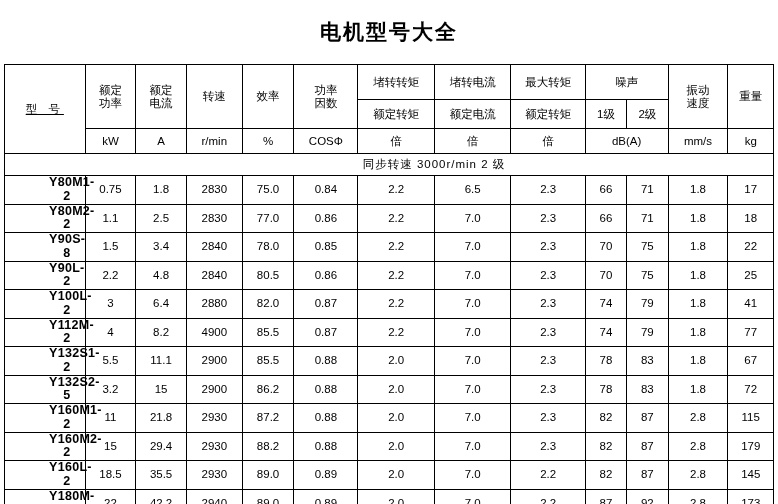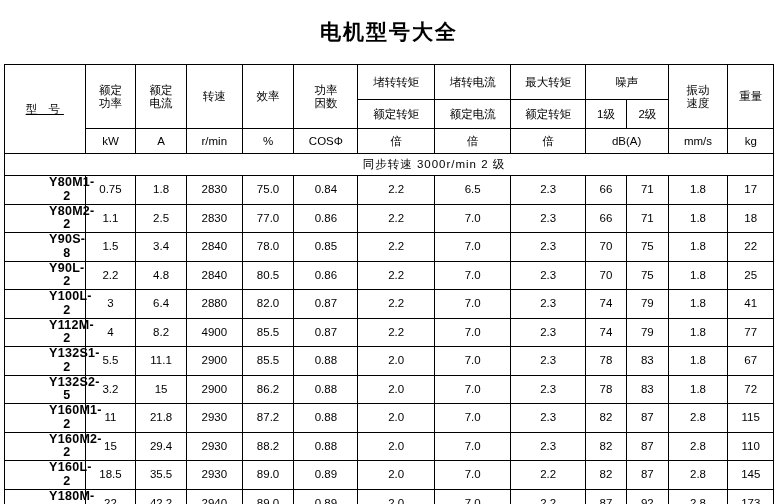--- a/index.html
+++ b/index.html
@@ -305,21 +305,21 @@
         <td>29.4</td>
         <td>2930</td>
         <td>88.2</td>
         <td>0.88</td>
         <td>2.0</td>
         <td>7.0</td>
         <td>2.3</td>
         <td>82</td>
         <td>87</td>
         <td>2.8</td>
-        <td>110</td>
+        <td>179</td>
       </tr>
       <tr class="data-row">
         <td class="model">Y160L-2</td>
         <td>18.5</td>
         <td>35.5</td>
         <td>2930</td>
         <td>89.0</td>
         <td>0.89</td>
         <td>2.0</td>
         <td>7.0</td>

